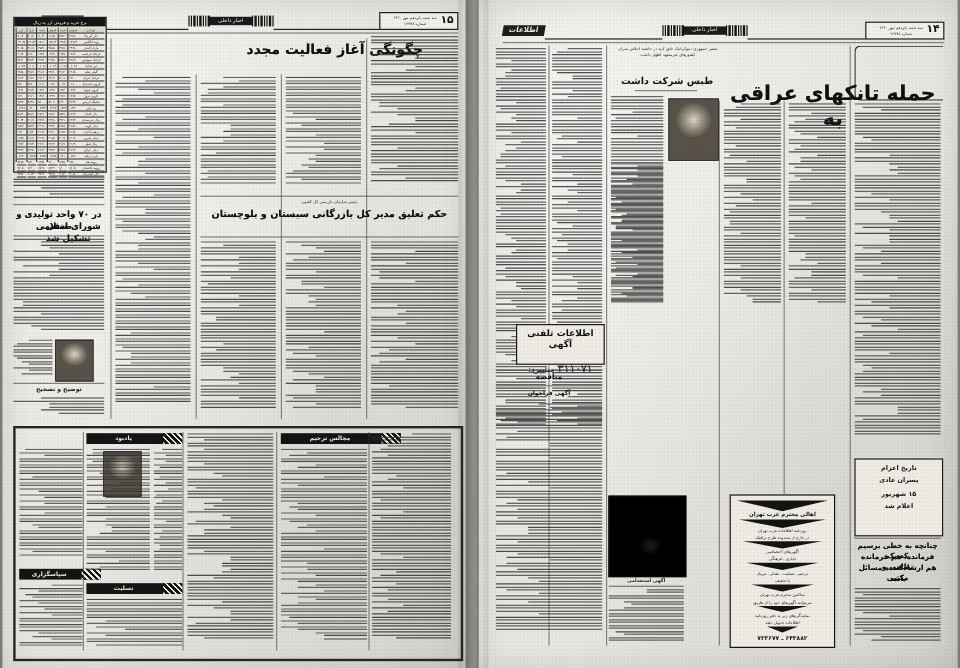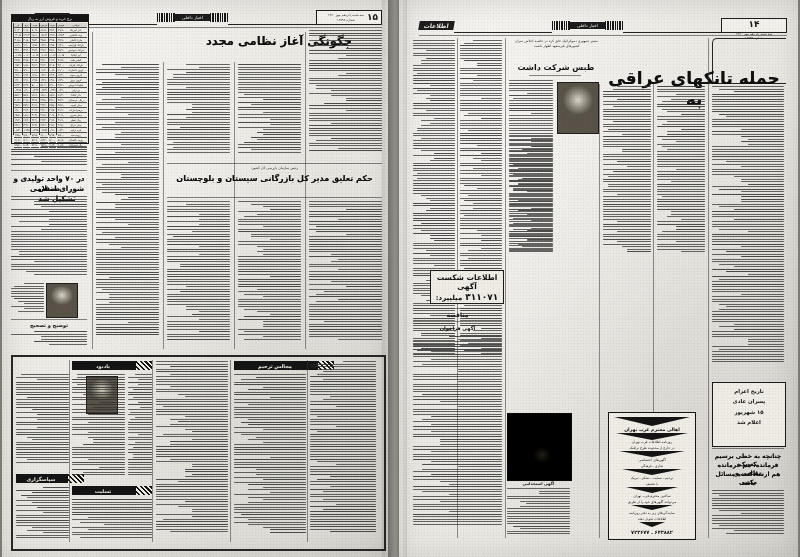--- a/index.html
+++ b/index.html
@@ -168,21 +168,21 @@
     font-size:3.4px;color:#1a1a1a;line-height:1.5;
   }
   .ad-phone{
     position:absolute;width:100%;text-align:center;
     font-size:5px;font-weight:bold;color:#111;letter-spacing:.4px;
   }
 
   
   .infobox{position:absolute;border:1px solid #1c1c1c;background:#efece5;text-align:center;}
   .infobox .t1{font-size:7.5px;font-weight:bold;color:#111;margin-top:2px;}
-  .infobox .t2{font-size:9px;font-weight:bold;color:#111;letter-spacing:.5px;margin-top:1px;}
+  .infobox .t2{font-size:9px;font-weight:normal;color:#111;letter-spacing:.5px;margin-top:12px;}
 
   .notice{position:absolute;border:1px solid #1c1c1c;background:#efece5;text-align:center;}
   .notice div{font-size:5.4px;color:#141414;line-height:1.9;font-weight:bold;}
 
   .tender-title{
     position:absolute;text-align:center;font-size:6px;font-weight:bold;color:#111;
   }
   .small-cap{
     position:absolute;text-align:center;font-size:3.4px;color:#232323;line-height:1.5;
   }
@@ -231,21 +231,21 @@
             <i></i>
             <i class="w"></i>
             <i></i>
             <i></i>
         </div>
         <div class="mh-rule" style="border-bottom:1px solid #232323;"></div>
         <div class="mh-logo" style="align-self:center;">اطلاعات</div>
       </div>
       <div class="hrule" style="left:32px;top:27px;width:348px;"></div>
 
-      <div class="headline hl-left" style="left:166px;top:34px;width:222px;">چگونگی آغاز نظامی مجدد</div>
+      <div class="headline hl-left" style="left:166px;top:34px;width:222px;">چگونگی آغاز فعالیت مجدد</div>
 
       <div class="rate-table" style="left:9px;top:14px;width:76px;height:128px;">
         <div class="rt-head">نرخ خرید و فروش ارز به ریال</div>
         <div class="rt-grid" style="height:112px;">
           <div class="rt-names">
             <div class="rt-cell h">نوع ارز</div>
             <div id="rt-names-body">
                 <div class="rt-cell">دلار آمریکا</div>
                 <div class="rt-cell">پوند انگلیس</div>
                 <div class="rt-cell">مارک آلمان</div>
@@ -1382,21 +1382,21 @@
     </div>
     <div class="noise"></div>
   </div>
 
   <div class="gutter"></div>
 
   <div class="sheet right">
     <div class="page">
 
       <div class="masthead" style="left:20px;top:18px;width:368px;height:15px;border-bottom:none;">
-        <div class="mh-pagebox" style="width:58px;flex-direction:column;">
+        <div class="mh-pagebox" style="width:58px;">
           <div class="mh-num">۱۴</div>
           <div>
             <div class="mh-date">سه شنبه پانزدهم مهر ۱۳۶۰</div>
             <div class="mh-date">شماره ۱۶۷۹۸</div>
           </div>
         </div>
         <div class="mh-rule" style="border-bottom:1px solid #232323;"></div>
         <div class="barcode" style="align-self:center;">
           <i></i>
             <i class="w"></i>
@@ -2076,21 +2076,21 @@
           </div>
         </div>
 
       <div class="vrule" style="left:58px;top:38px;height:500px;"></div>
       <div class="vrule" style="left:106px;top:38px;height:500px;"></div>
       <div class="vrule" style="left:200px;top:84px;height:454px;"></div>
       <div class="vrule" style="left:254px;top:84px;height:454px;"></div>
       <div class="vrule" style="left:309px;top:38px;height:500px;"></div>
 
       <div class="infobox" style="left:31px;top:270px;width:72px;height:32px;">
-        <div class="t1">اطلاعات شکست آگهی</div>
+        <div class="t1">اطلاعات تلفنی آگهی</div>
         <div style="display:flex;justify-content:center;gap:3px;align-items:baseline;">
           <div class="t2">۳۱۱۰۷۱</div>
           <div class="t2" style="font-size:7px;">میلیپرد:</div>
         </div>
       </div>
 
       <div class="hrule" style="left:14px;top:308px;width:89px;"></div>
       <div class="tender-title" style="left:14px;top:311px;width:89px;">مناقصه</div>
       <div class="hrule" style="left:14px;top:321px;width:89px;"></div>
       <div class="tender-title" style="left:14px;top:325px;width:89px;font-size:5px;">آگهی فراخوان</div>

